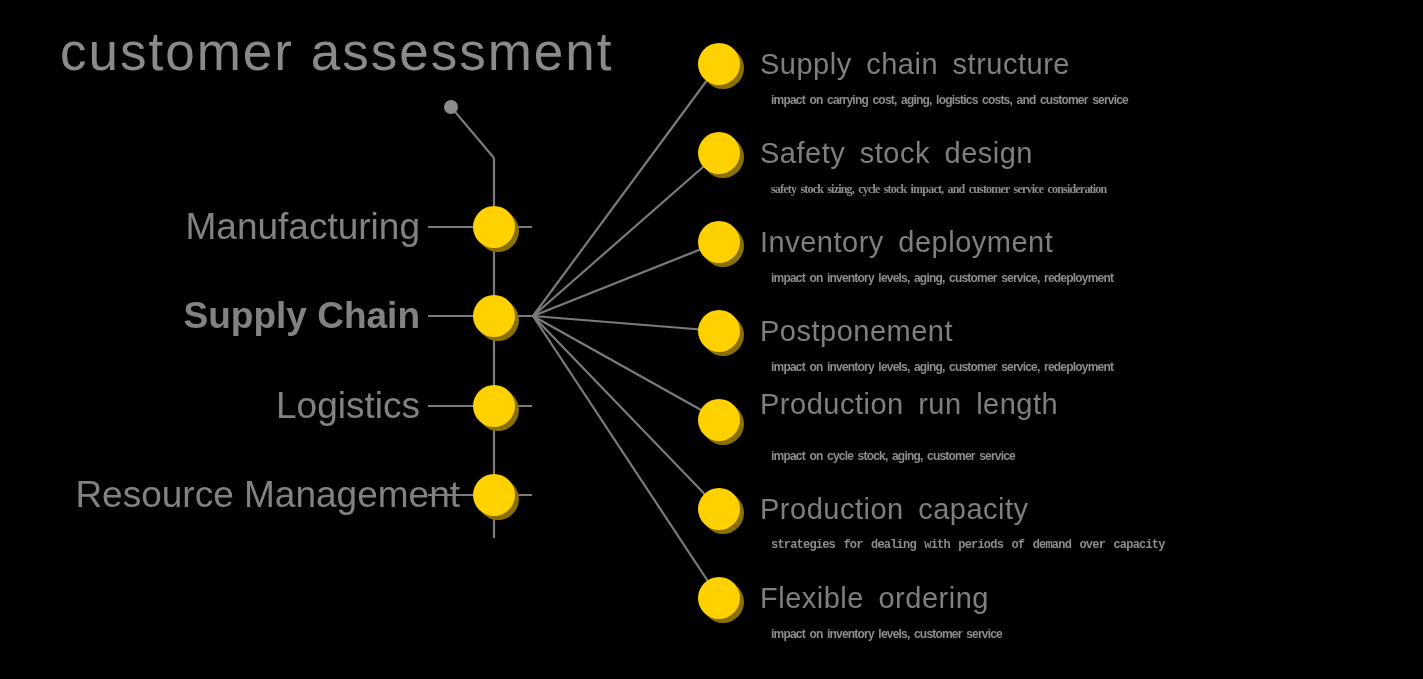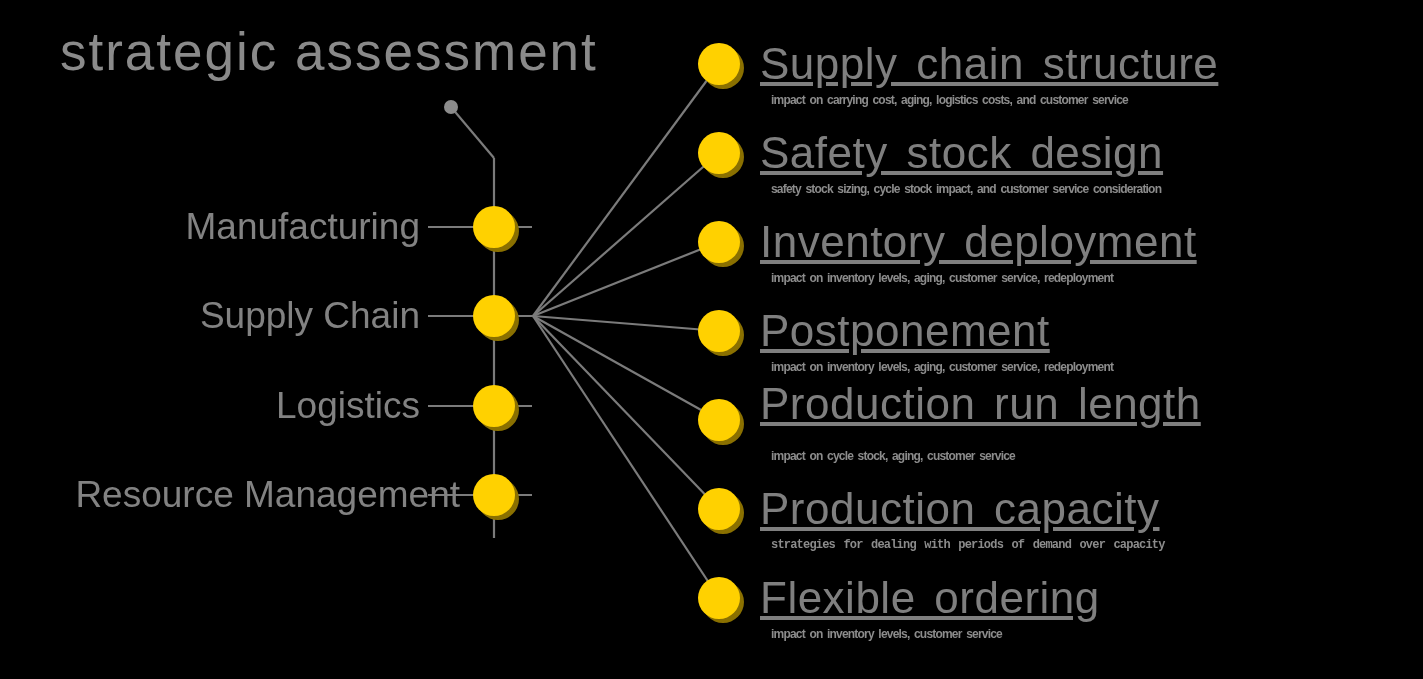--- a/index.html
+++ b/index.html
@@ -28,23 +28,23 @@
     font-size:53px;letter-spacing:2px;line-height:1.15;
     color:var(--title);white-space:nowrap;
   }
   .left-label{
     position:absolute;left:0;width:420px;text-align:right;
     font-size:37px;line-height:46px;color:var(--label);
     white-space:nowrap;
   }
   .item-title{
     position:absolute;left:760px;
-    font-size:44px;line-height:42px;
+    font-size:29px;line-height:42px;
     letter-spacing:0.5px;word-spacing:6px;
-    color:var(--heading);white-space:nowrap;text-decoration:underline;
+    color:var(--heading);white-space:nowrap;
   }
   .item-sub{
     position:absolute;left:771px;
     font-size:12px;line-height:20px;font-weight:700;
     letter-spacing:-0.8px;word-spacing:2px;
     color:var(--sub);white-space:nowrap;
   }
   svg line{stroke:var(--line);stroke-width:2.2;}
   .node-main{fill:var(--node);}
   .node-shadow{fill:var(--node-shadow);}
@@ -115,32 +115,32 @@
     <g>
       <circle class="node-shadow" cx="723" cy="513" r="21"></circle>
       <circle class="node-main" cx="719" cy="509" r="21"></circle>
     </g>
     <g>
       <circle class="node-shadow" cx="723" cy="602" r="21"></circle>
       <circle class="node-main" cx="719" cy="598" r="21"></circle>
     </g>
   </svg>
 
-  <div class="page-title">strategic assessment</div>
+  <div class="page-title">customer assessment</div>
 
   <div class="left-label" style="top:204px;">Manufacturing</div>
-  <div class="left-label" style="top:293px;">Supply Chain</div>
+  <div class="left-label" style="top:293px;font-weight:bold;">Supply Chain</div>
   <div class="left-label" style="top:383px;">Logistics</div>
   <div class="left-label" style="top:472px;margin-left:40px;">Resource Management</div>
 
   <div class="item-title" style="top:43px;">Supply chain structure</div>
   <div class="item-sub" style="top:90px;">impact on carrying cost, aging, logistics costs, and customer service</div>
 
   <div class="item-title" style="top:132px;">Safety stock design</div>
-  <div class="item-sub" style="top:179px;">safety stock sizing, cycle stock impact, and customer service consideration</div>
+  <div class="item-sub" style="top:179px;font-family:Liberation Serif, serif;">safety stock sizing, cycle stock impact, and customer service consideration</div>
 
   <div class="item-title" style="top:221px;">Inventory deployment</div>
   <div class="item-sub" style="top:268px;">impact on inventory levels, aging, customer service, redeployment</div>
 
   <div class="item-title" style="top:310px;">Postponement</div>
   <div class="item-sub" style="top:357px;">impact on inventory levels, aging, customer service, redeployment</div>
 
   <div class="item-title" style="top:383px;">Production run length</div>
   <div class="item-sub" style="top:446px;">impact on cycle stock, aging, customer service</div>
 

